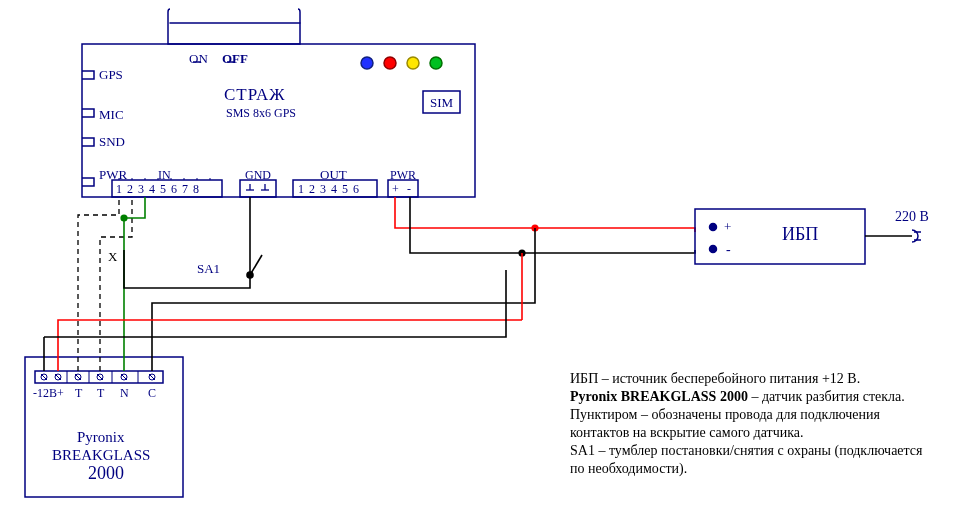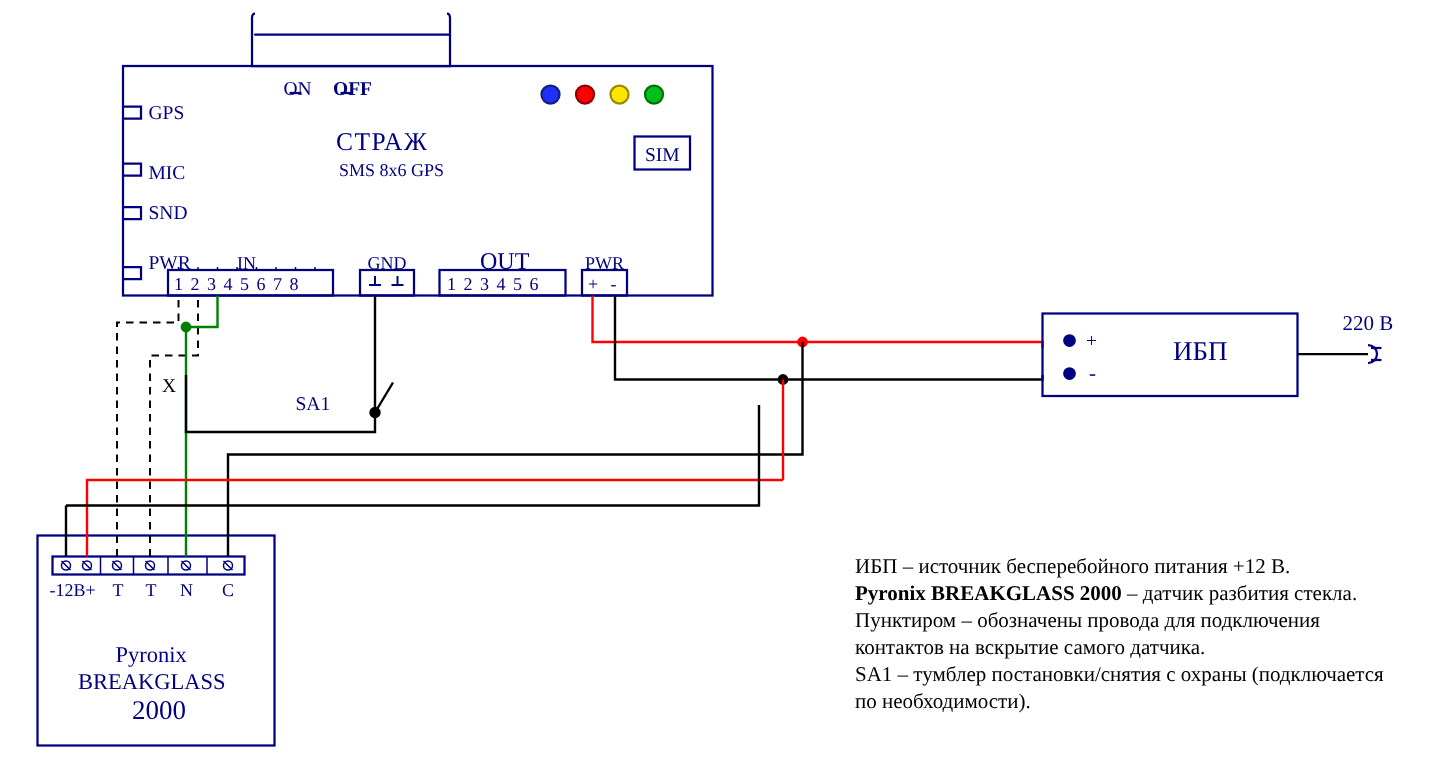--- a/index.html
+++ b/index.html
@@ -176,21 +176,21 @@
 <div class="txt" style="left:189px; top:52px;">ON</div>
 <div class="txt" style="left:222px; top:52px;font-weight:bold;">OFF</div>
 
 <div class="txt" style="left:224px; top:88px; font-size:17px; letter-spacing:1px;">СТРАЖ</div>
 <div class="txt" style="left:226px; top:106px; font-size:12px;">SMS 8x6 GPS</div>
 
 <div class="txt" style="left:430px; top:96px; font-size:13px;">SIM</div>
 
 <div class="txt" style="left:158px; top:168px; font-size:12px;">IN</div>
 <div class="txt" style="left:245px; top:168px; font-size:12px;">GND</div>
-<div class="txt" style="left:320px; top:168px; font-size:16px;">OUT</div>
+<div class="txt" style="left:320px; top:168px; font-size:13px;">OUT</div>
 <div class="txt" style="left:390px; top:168px; font-size:12px;">PWR</div>
 
 <div class="txt" style="left:116px; top:182px; font-size:12px; letter-spacing:5px;">
   <span>1</span><span>2</span><span>3</span><span>4</span><span>5</span><span>6</span><span>7</span><span>8</span>
 </div>
 
 <div class="txt" style="left:298px; top:182px; font-size:12px; letter-spacing:5px;">
   <span>1</span><span>2</span><span>3</span><span>4</span><span>5</span><span>6</span>
 </div>
 

